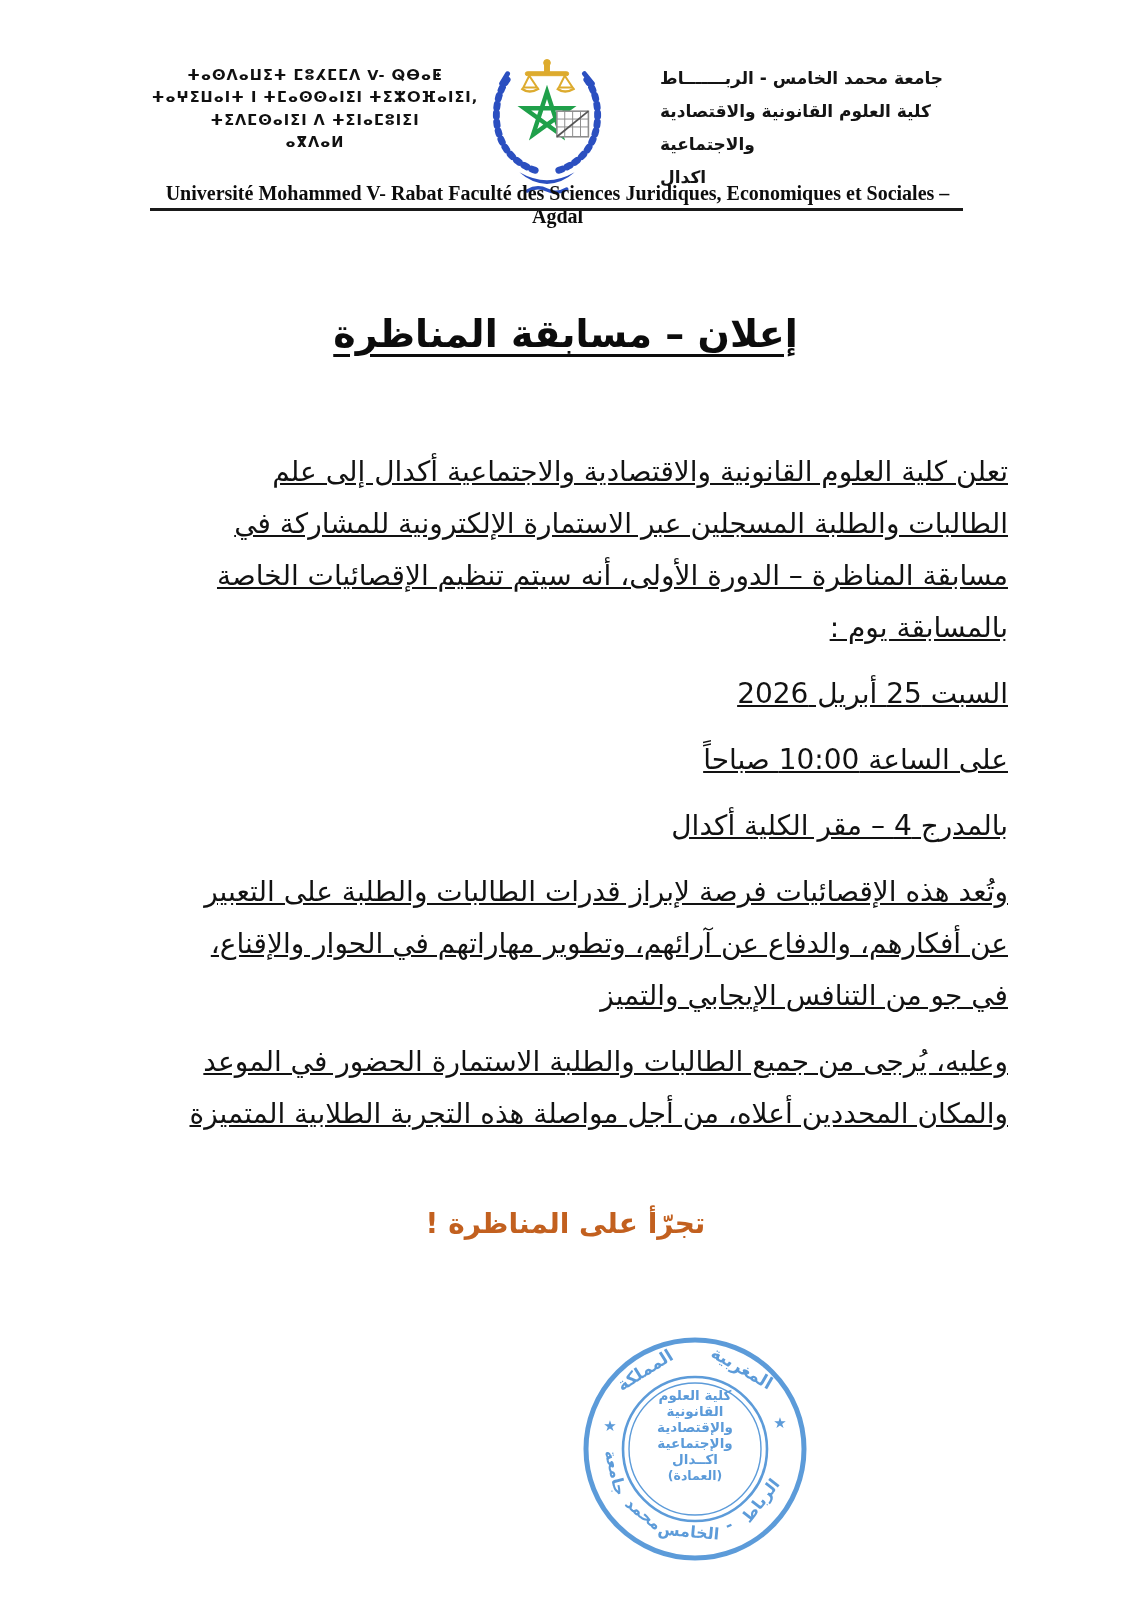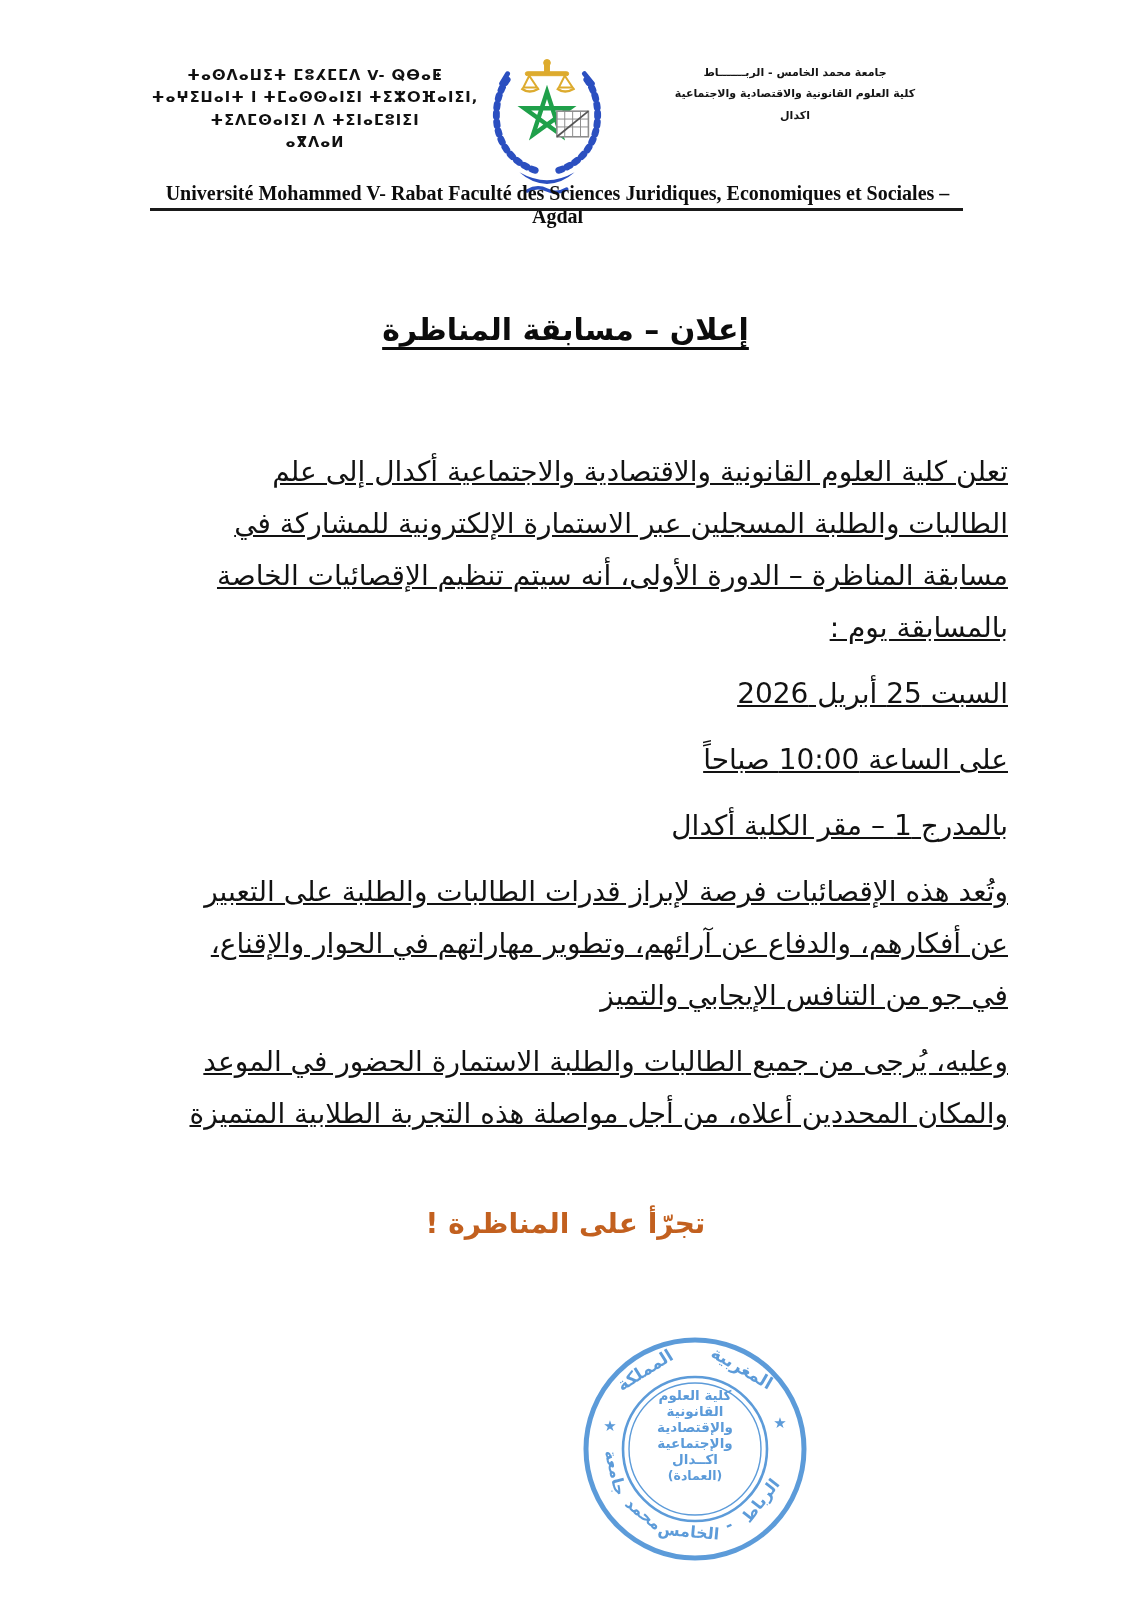--- a/index.html
+++ b/index.html
@@ -14,38 +14,38 @@
     color:#161616;
   }
   
   .tifinagh{
     position:absolute;left:150px;top:64px;width:330px;
     text-align:center;font-weight:bold;font-size:14.5px;line-height:1.55;
     color:#111;letter-spacing:1px;
   }
   .logo-wrap{position:absolute;left:478px;top:50px;width:138px;height:138px;}
   .arabic-brand{
-    position:absolute;left:620px;top:62px;width:350px;
-    direction:rtl;text-align:center;font-size:11px;line-height:1.95;
+    position:absolute;left:660px;top:62px;width:350px;
+    direction:rtl;text-align:left;font-size:17px;line-height:1.95;
     color:#141414;font-weight:600;
   }
   .french-line{
     position:absolute;left:150px;top:182px;width:815px;
     text-align:center;font-family:"Liberation Serif",serif;
     font-weight:bold;font-size:20px;color:#0d0d0d;
   }
   .header-rule{
     position:absolute;left:150px;top:208px;width:813px;height:3px;
     background:#1a1a1a;
   }
   
   .doc-title{
     position:absolute;left:0;top:312px;width:100%;
     direction:rtl;text-align:center;
-    font-weight:bold;font-size:30px;
+    font-weight:bold;font-size:38px;
     text-decoration:underline;
     text-underline-offset:7px;
     color:#0c0c0c;
   }
   
   .body-text{
     position:absolute;left:123px;top:446px;width:885px;
     direction:rtl;text-align:right;
     font-size:28px;color:#121212;
   }
@@ -125,21 +125,21 @@
       <div class="line">مسابقة المناظرة – الدورة الأولى، أنه سيتم تنظيم الإقصائيات الخاصة</div>
       <div class="line">بالمسابقة يوم :</div>
     </div>
     <div class="para">
       <div class="line">السبت 25 أبريل 2026</div>
     </div>
     <div class="para">
       <div class="line">على الساعة 10:00 صباحاً</div>
     </div>
     <div class="para">
-      <div class="line">بالمدرج 1 – مقر الكلية أكدال</div>
+      <div class="line">بالمدرج 4 – مقر الكلية أكدال</div>
     </div>
     <div class="para">
       <div class="line">وتُعد هذه الإقصائيات فرصة لإبراز قدرات الطالبات والطلبة على التعبير</div>
       <div class="line">عن أفكارهم، والدفاع عن آرائهم، وتطوير مهاراتهم في الحوار والإقناع،</div>
       <div class="line">في جو من التنافس الإيجابي والتميز</div>
     </div>
     <div class="para">
       <div class="line">وعليه، يُرجى من جميع الطالبات والطلبة الاستمارة الحضور في الموعد</div>
       <div class="line">والمكان المحددين أعلاه، من أجل مواصلة هذه التجربة الطلابية المتميزة</div>
     </div>

